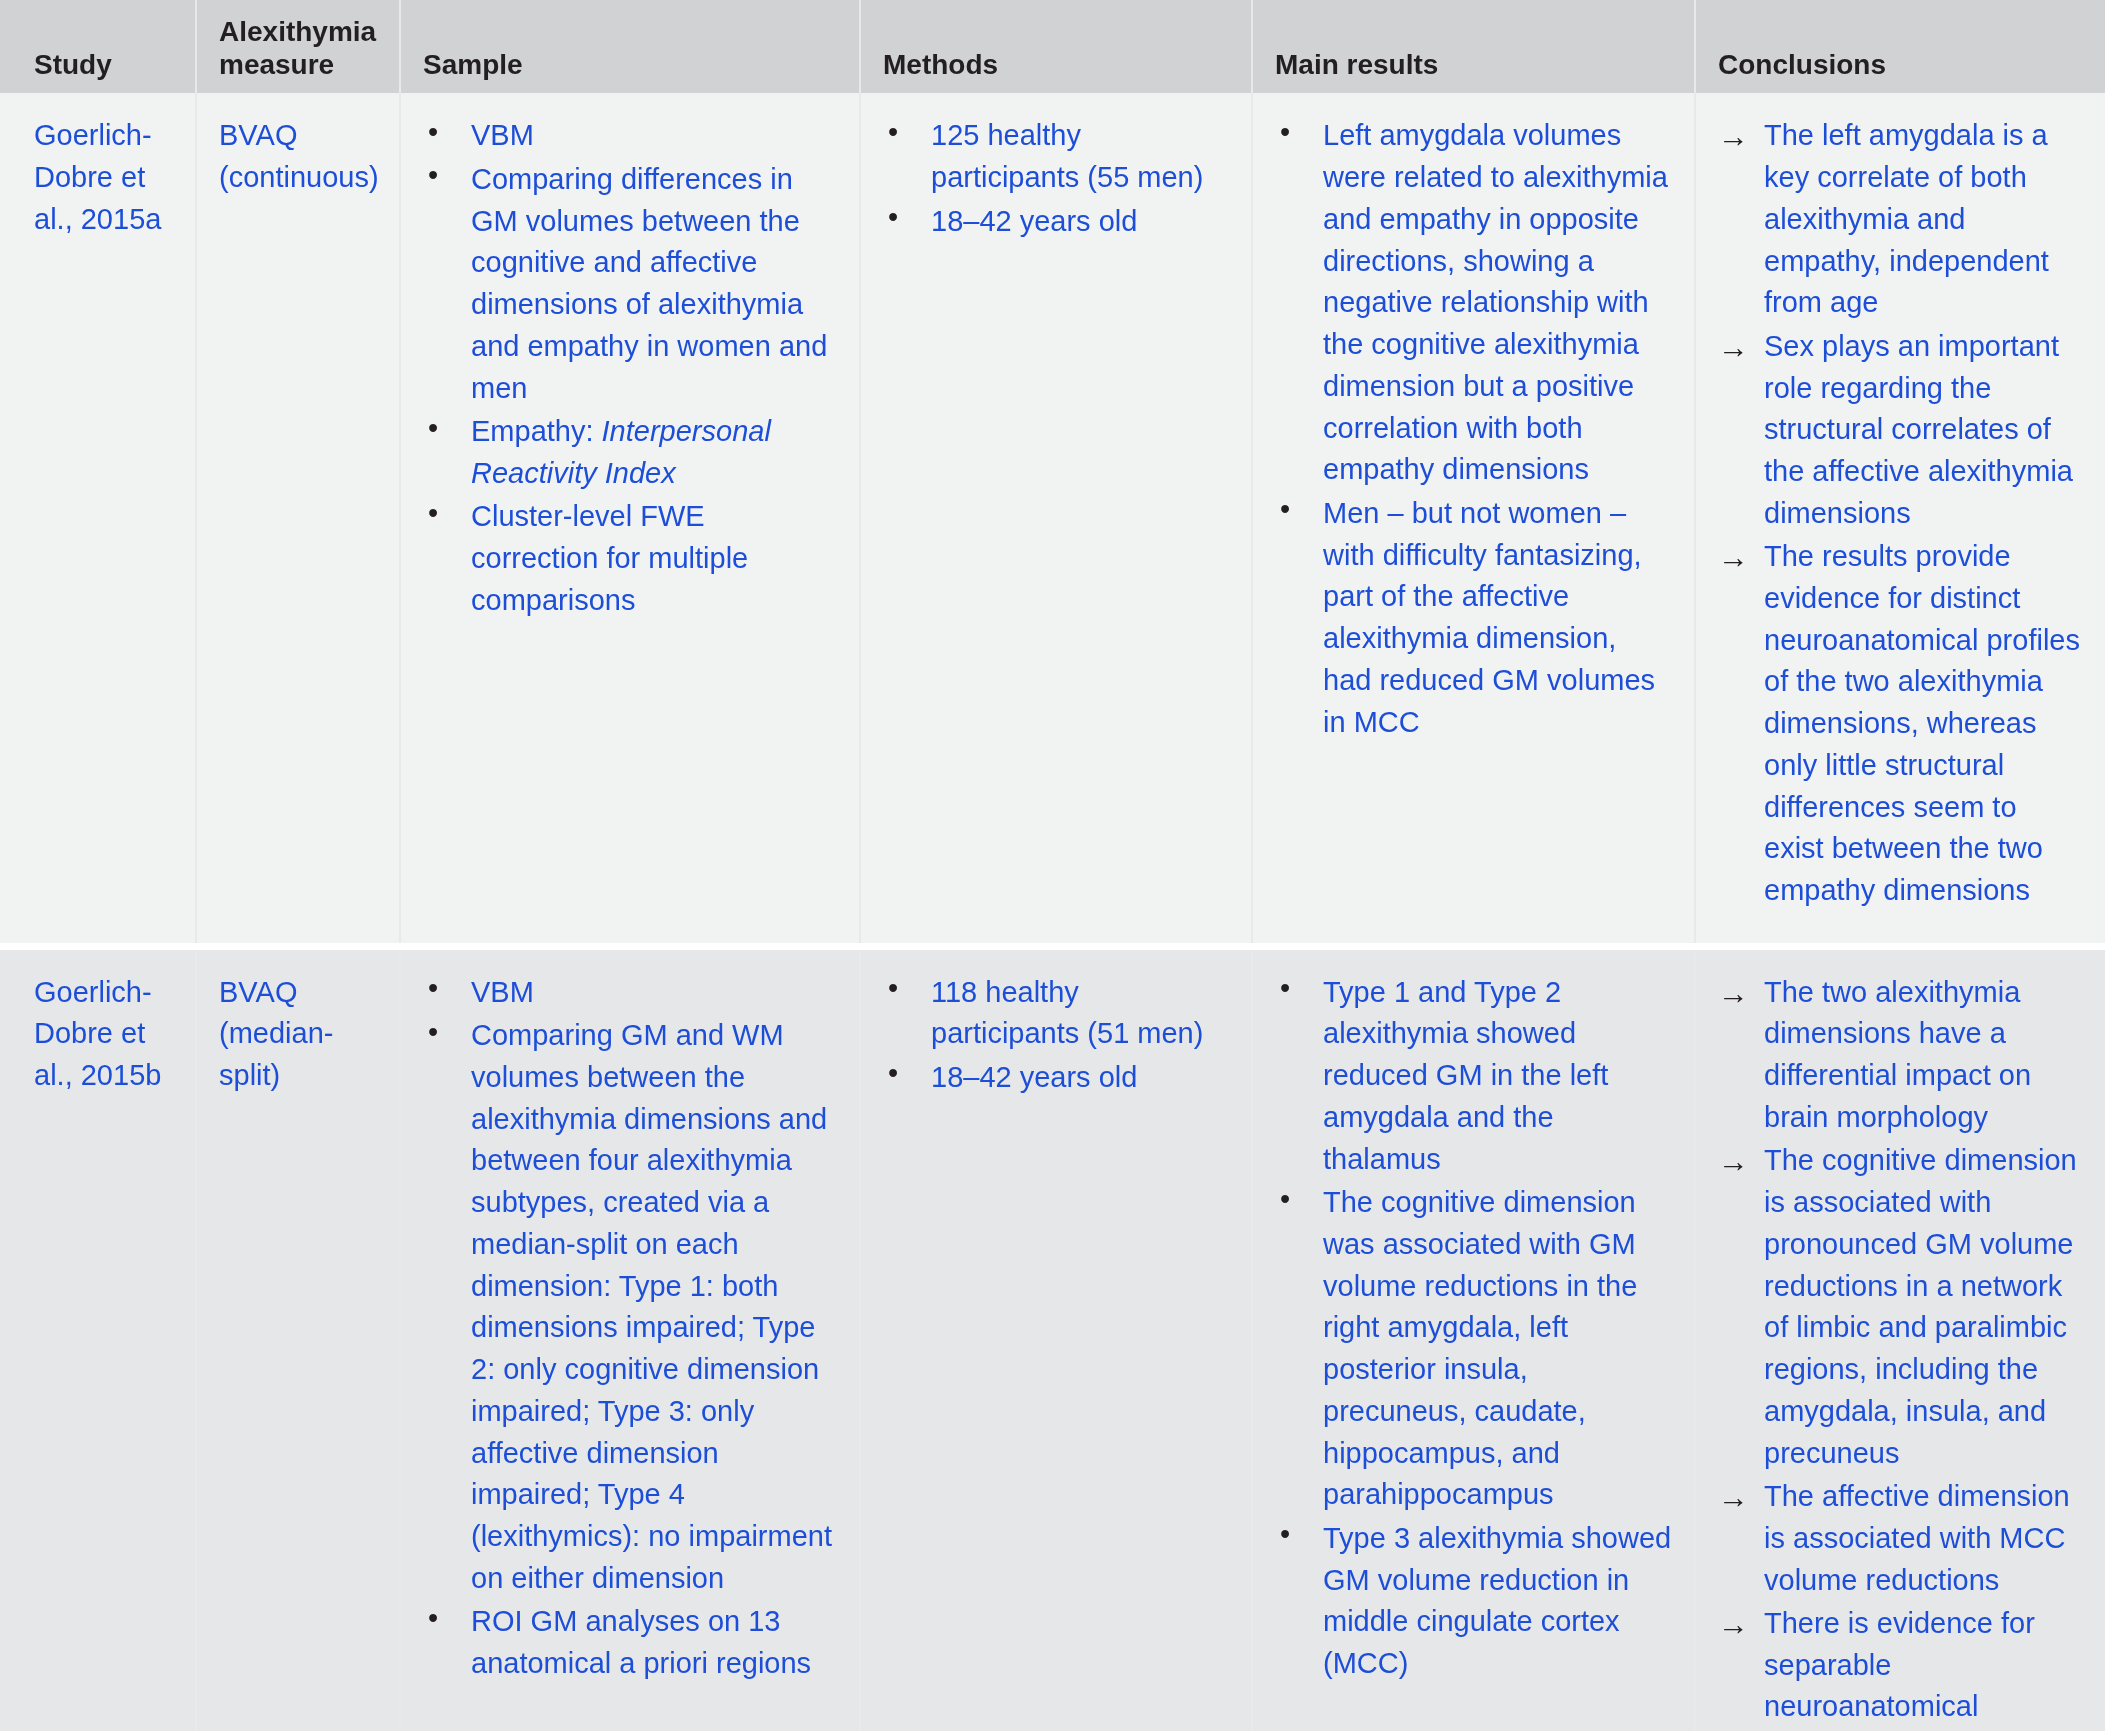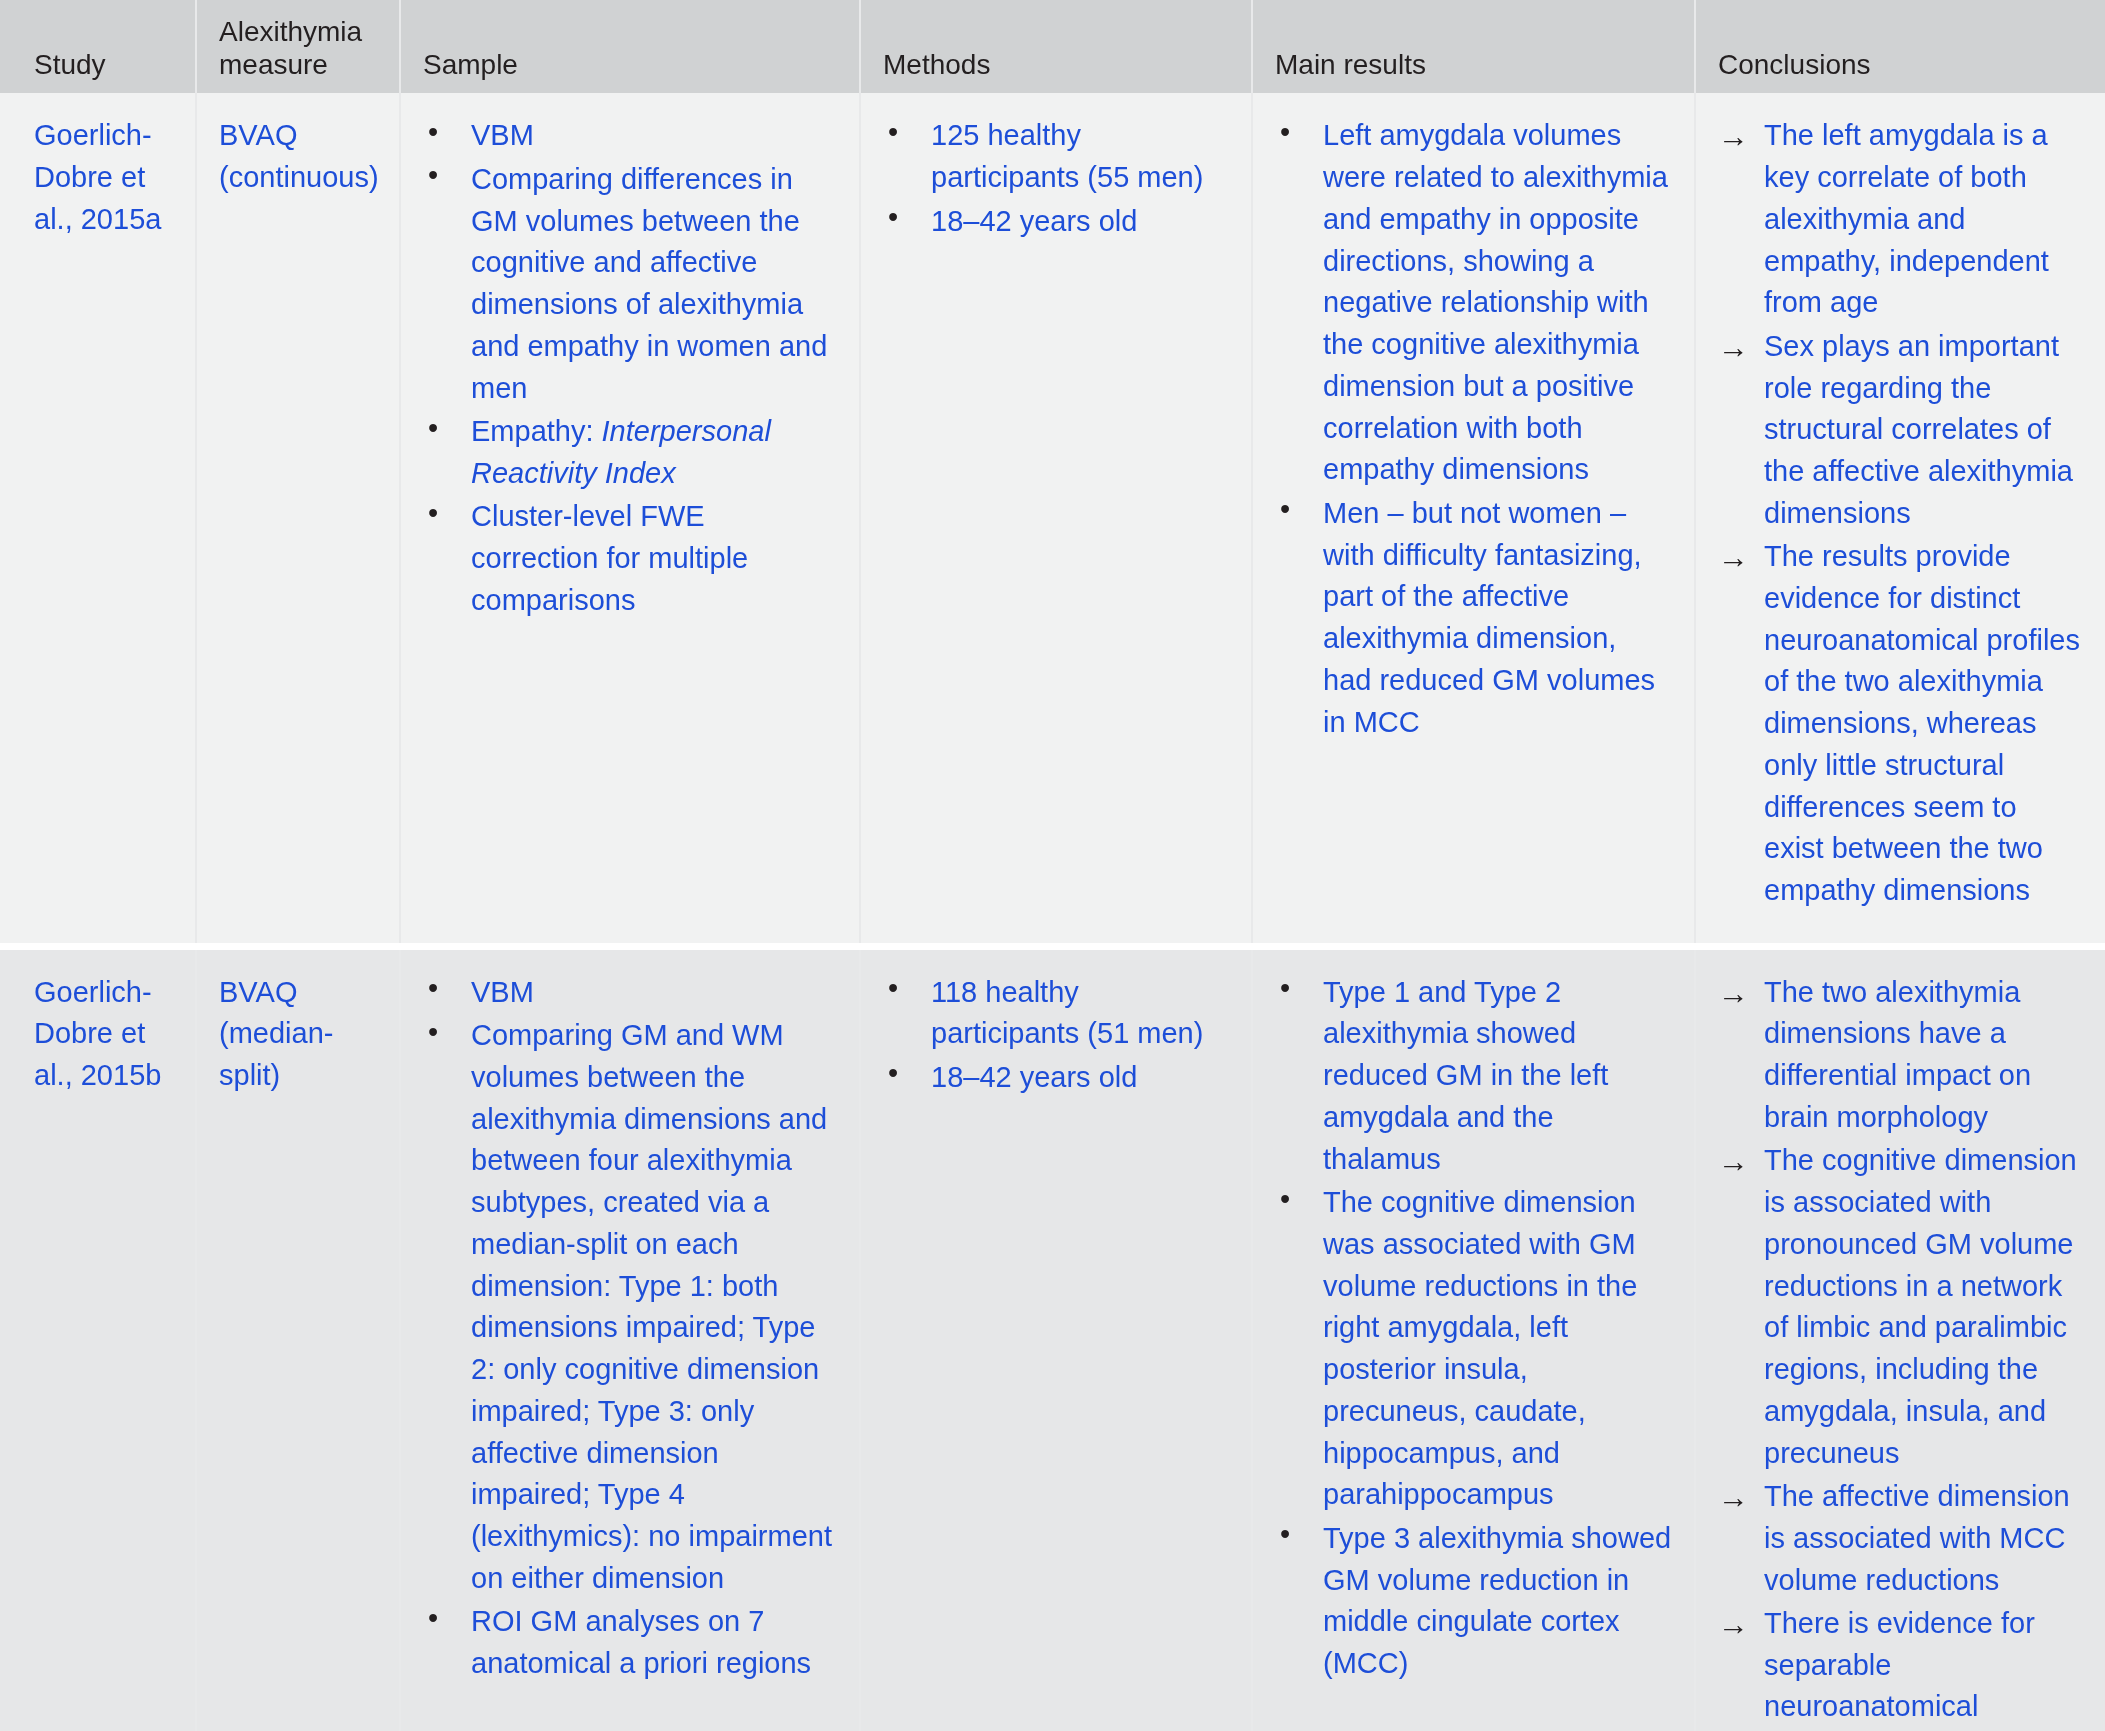--- a/index.html
+++ b/index.html
@@ -25,21 +25,21 @@
   table.study-table col.c-measure   { width: 204px; }
   table.study-table col.c-methods   { width: 460px; }
   table.study-table col.c-sample    { width: 392px; }
   table.study-table col.c-results   { width: 443px; }
   table.study-table col.c-conclusion{ width: 411px; }
 
   thead th {
     background: #d0d2d3;
     vertical-align: bottom;
     text-align: left;
-    font-weight: normal;
+    font-weight: bold;
     font-size: 28px;
     line-height: 1.18;
     padding: 15.3px 22px 12px 22px;
     color: #231f20;
     border: none;
     border-right: 2.6px solid #e8e9ea;
   }
   thead th:last-child { border-right: none; }
   thead th.first-col { padding-left: 34px; }
 
@@ -185,21 +185,21 @@
         <td class="first-col">
           <span class="plain-text">Goerlich-Dobre et al., 2015b</span>
         </td>
         <td>
           <span class="plain-text">BVAQ (median-split)</span>
         </td>
         <td>
           <ul class="bullets">
               <li>VBM</li>
               <li>Comparing GM and WM volumes between the alexithymia dimensions and between four alexithymia subtypes, created via a median-split on each dimension: Type 1: both dimensions impaired; Type 2: only cognitive dimension impaired; Type 3: only affective dimension impaired; Type 4 (lexithymics): no impairment on either dimension</li>
-              <li>ROI GM analyses on 7 anatomical a priori regions</li>
+              <li>ROI GM analyses on 13 anatomical a priori regions</li>
             </ul>
         </td>
         <td>
           <ul class="bullets">
               <li>118 healthy participants (51 men)</li>
               <li>18–42 years old</li>
             </ul>
         </td>
         <td>
           <ul class="bullets">

